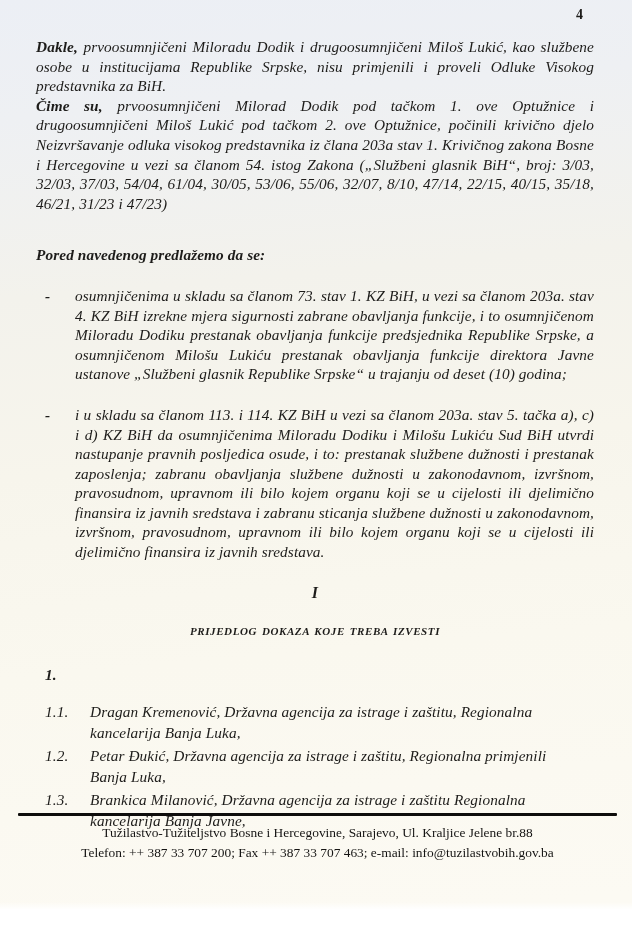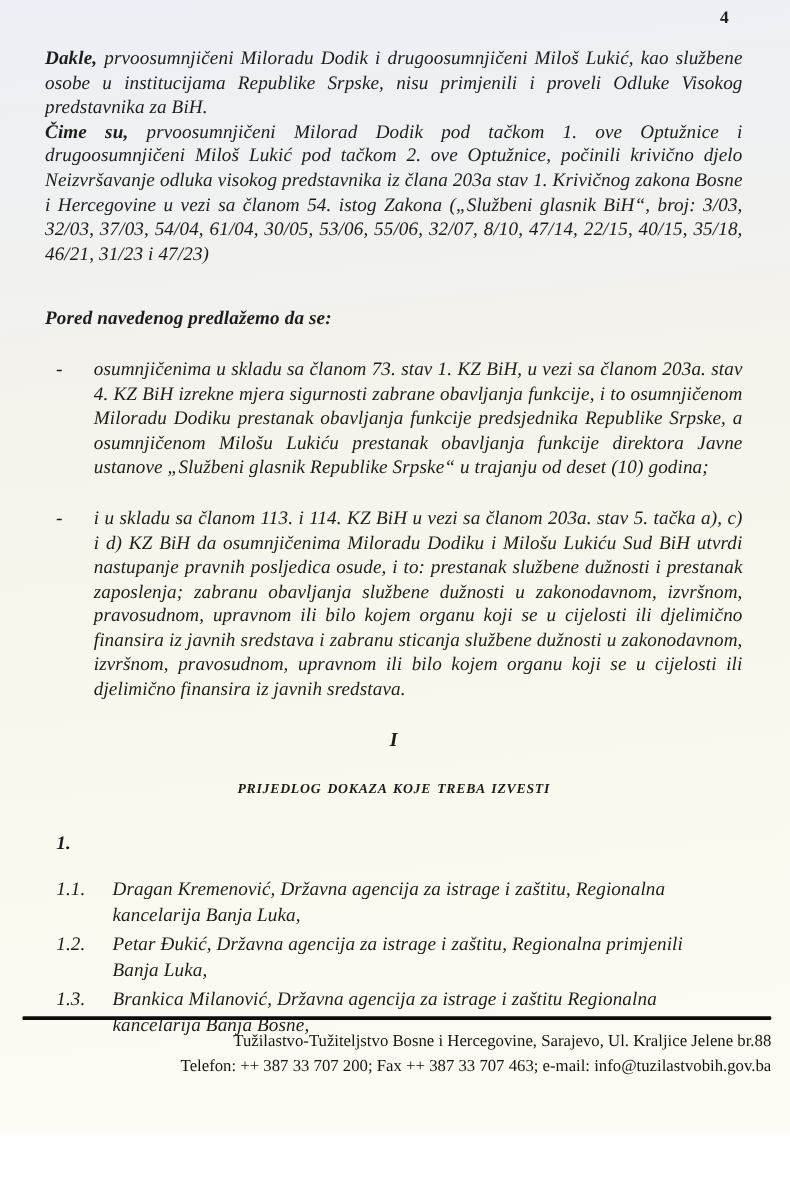--- a/index.html
+++ b/index.html
@@ -109,21 +109,21 @@
     width: 599px;
     font-style: normal;
   }
   .footer-rule {
     height: 3px;
     background: #0e0d0c;
     border-radius: 1px;
   }
   .footer-text {
     margin-top: 7px;
-    text-align: right;
+    text-align: center;
     font-size: 13.4px;
     line-height: 20px;
     color: #151413;
     font-family: Liberation Serif, serif;
   }
 </style>
 </head>
 <body>
 
 <div class="page">
@@ -160,21 +160,21 @@
       <div class="witness-item">
         <span class="num">1.1.</span>
         <span class="wtext">Dragan Kremenović, Državna agencija za istrage i zaštitu, Regionalna kancelarija Banja Luka,</span>
       </div>
       <div class="witness-item">
         <span class="num">1.2.</span>
         <span class="wtext">Petar Đukić, Državna agencija za istrage i zaštitu, Regionalna primjenili Banja Luka,</span>
       </div>
       <div class="witness-item">
         <span class="num">1.3.</span>
-        <span class="wtext">Brankica Milanović, Državna agencija za istrage i zaštitu Regionalna kancelarija Banja Bosne,</span>
+        <span class="wtext">Brankica Milanović, Državna agencija za istrage i zaštitu Regionalna kancelarija Banja Javne,</span>
       </div>
     </div>
 
   </div>
 
   <div class="footer">
     <div class="footer-rule"></div>
     <div class="footer-text">
       <div>Tužilastvo-Tužiteljstvo Bosne i Hercegovine, Sarajevo, Ul. Kraljice Jelene br.88</div>
       <div>Telefon: ++ 387 33 707 200; Fax ++ 387 33 707 463; e-mail: info@tuzilastvobih.gov.ba</div>

